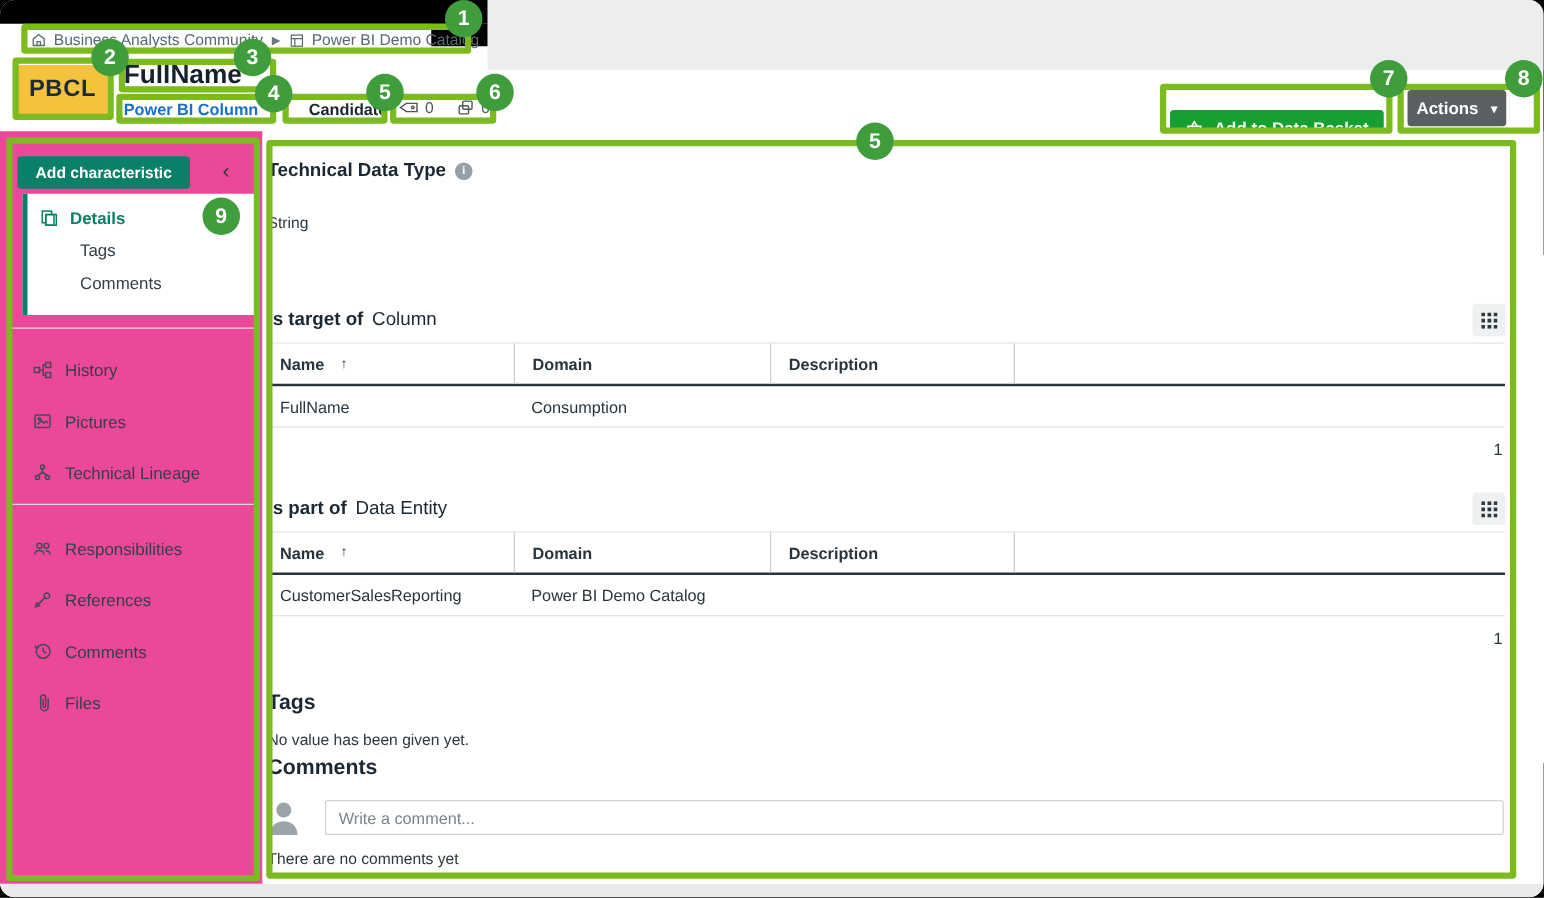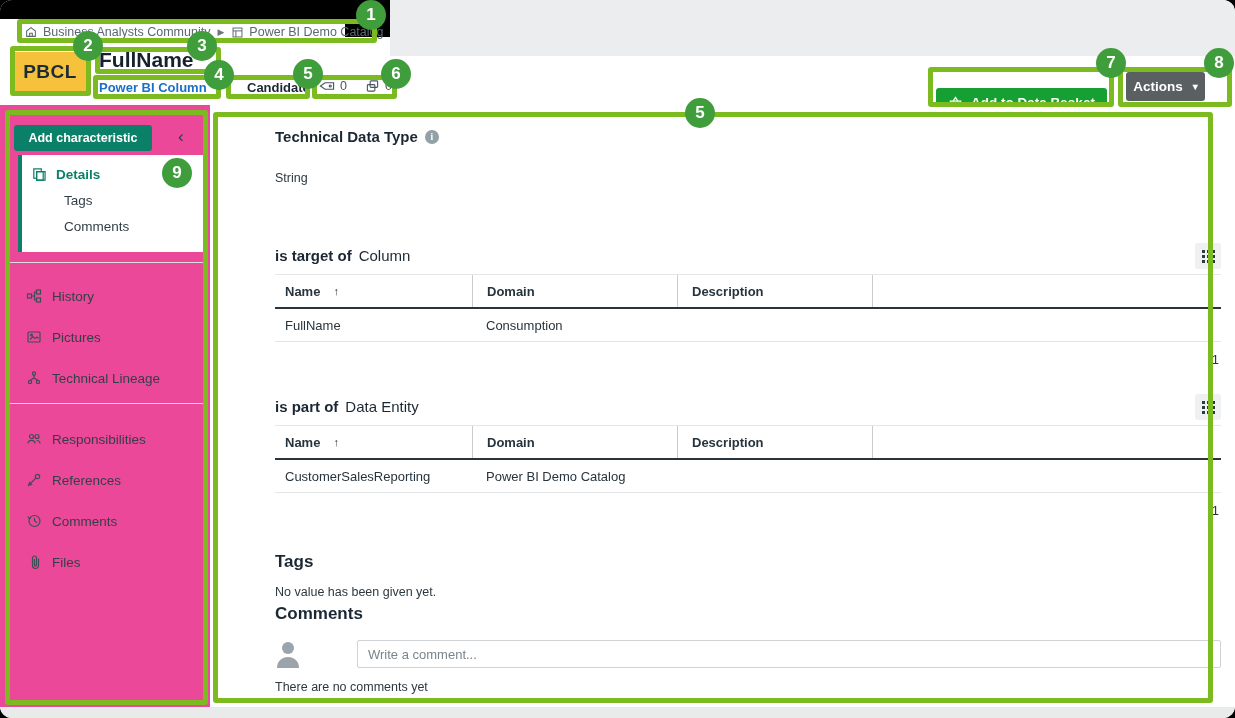--- a/index.html
+++ b/index.html
@@ -51,21 +51,21 @@
   .nav-item .ico { width:16px; height:16px; display:flex; align-items:center; justify-content:center; color:#3f4c55; }
   .nav-item.active { color:#0b8068; font-weight:700; }
   .nav-item.active .ico { color:#0b8068; }
   .nav-item.noicon { padding-left:42px; }
   .nav-active-block .nav-item:nth-child(1){ margin-top:6px; }
   .side-divider { position:absolute; left:8px; width:198px; height:1px; background:#d9dbdc; }
   .nav-g2 .nav-item, .nav-g3 .nav-item { position:absolute; left:18px; width:190px; }
 
   
   .content { left:210px; top:105px; width:1025px; height:602px; background:#fff; }
-  .c-block { position:absolute; left:21px; width:990px;padding-left:44px; }
+  .c-block { position:absolute; left:4px; width:990px; }
   .h-sec { font-size:15px; font-weight:700; color:#1b2834; display:flex; align-items:center; gap:7px; }
   .h-sec .light { font-weight:400; }
   .h-big { font-size:17px; font-weight:700; color:#1b2834; }
   .value-text, .empty-text { font-size:12.5px; color:#2b3840; }
   .info-dot { width:14px; height:14px; border-radius:50%; background:#93a0a7; color:#fff; font-size:9.5px;
               font-weight:700; display:flex; align-items:center; justify-content:center; cursor:pointer;
               font-family:"Liberation Serif", serif; }
 
   .grid-btn { position:absolute; right:0; top:-4px; width:26px; height:26px; background:#eef0f1;
               border-radius:3px; display:flex; align-items:center; justify-content:center; cursor:pointer; }
@@ -78,21 +78,21 @@
   .t-cell:first-child { padding-left:10px; }
   .t-head .t-cell { font-weight:700; gap:13px; }
   .t-head .t-cell + .t-cell { border-left:1px solid #c9cdcf; }
   .c-name { width:197px; } .c-domain { width:205px; } .c-desc { width:195px; } .c-extra { flex:1; }
   .sort-arrow { font-size:11px; color:#28343d; }
   .t-count { margin-top:10px; text-align:right; font-size:13px; color:#28343d; padding-right:2px; }
 
   .comment-row { margin-top:16px; display:flex; align-items:flex-start; gap:20px; }
   .avatar { width:26px; height:28px; color:#9aa4aa; }
   .comment-input { width:943px; height:28px; border:1px solid #cfd3d5; border-radius:2px; background:#fff;
-                   font-size:13px; padding:0 10px; color:#2b3840; font-family:"Liberation Sans", sans-serif;margin-left:36px; }
+                   font-size:13px; padding:0 10px; color:#2b3840; font-family:"Liberation Sans", sans-serif; }
   .comment-input::placeholder { color:#79858d; }
 
   
   .abox { position:absolute; border:5px solid #7bbb1f; border-radius:3px; pointer-events:none; }
   .abadge { position:absolute; width:30px; height:30px; border-radius:50%; background:#3f9d3b; color:#fff;
             font-size:17px; font-weight:700; display:flex; align-items:center; justify-content:center;
             pointer-events:none; }
   svg { display:block; }
 </style>
 </head>

